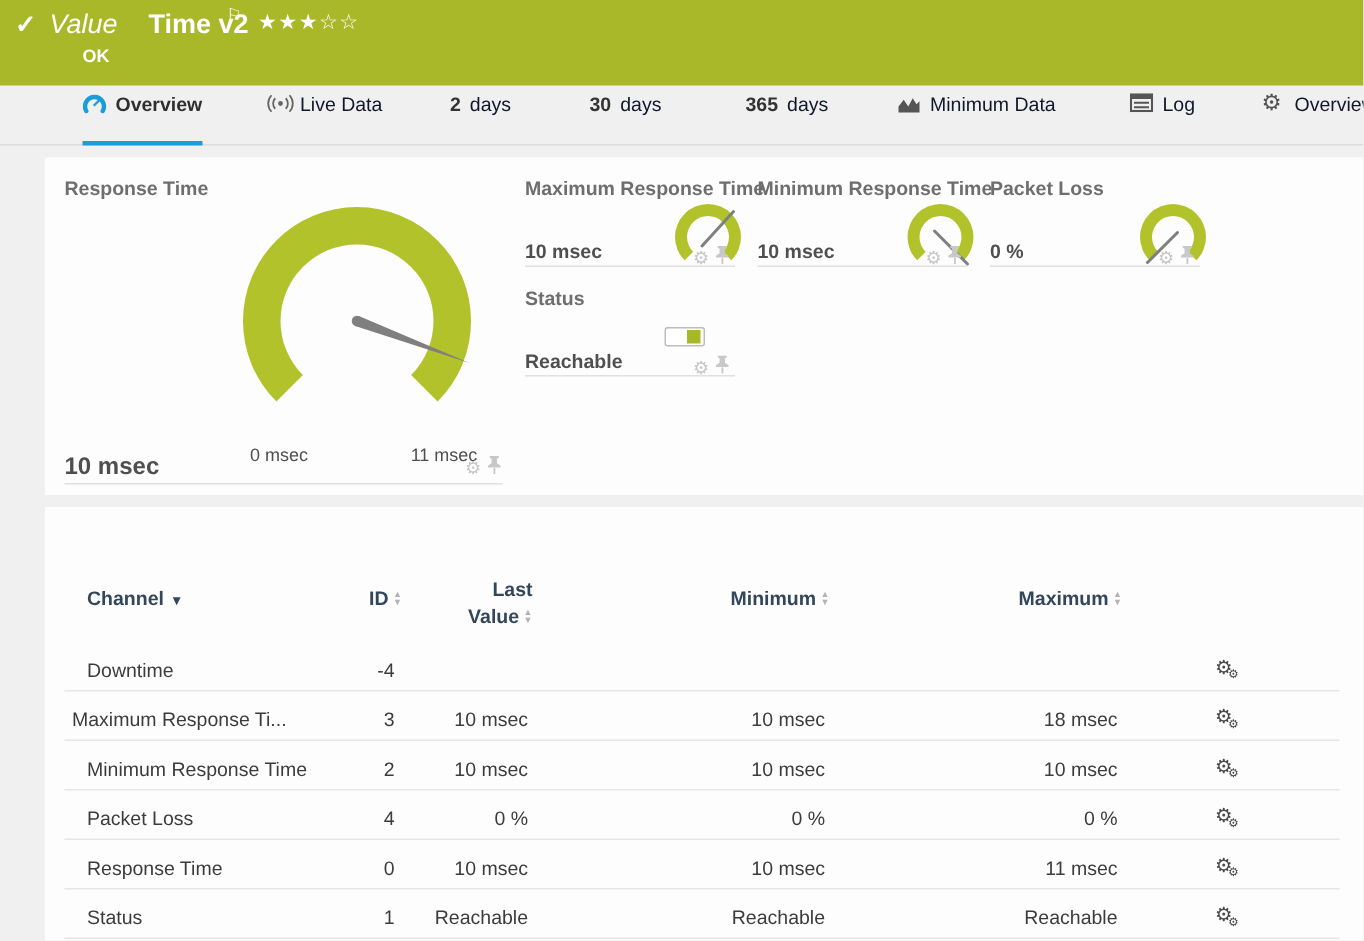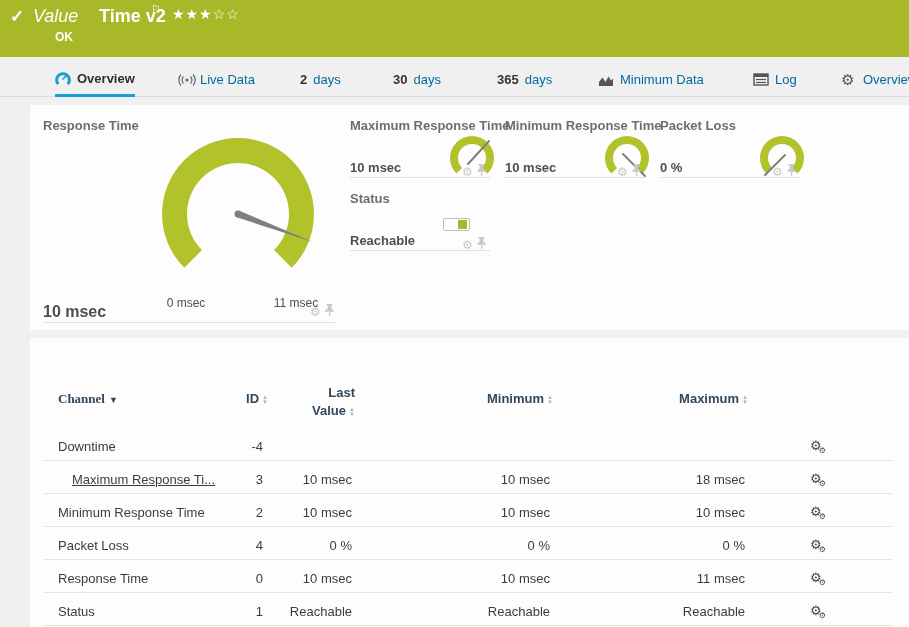--- a/index.html
+++ b/index.html
@@ -11,24 +11,24 @@
   .topbar { left:0; top:0; width:909px; height:57px; background:#a9b829; color:#fff; }
   .topbar .check { left:10px; top:6px; font-size:17px; font-weight:bold; }
   .topbar .kind { left:33px; top:6px; font-size:18px; font-style:italic; }
   .topbar .title { left:99px; top:6px; font-size:18px; font-weight:bold; }
   .topbar .flag { left:151px; top:3px; font-size:11px; }
   .topbar .stars { left:172px; top:6px; font-size:14px; letter-spacing:1px; }
   .topbar .ok { left:55px; top:30px; font-size:12px; font-weight:bold; }
 
   
   .tabs-line { left:0; top:96px; width:909px; height:1px; background:#dcdcdc; }
-  .tab { top:62px; height:35px; display:flex; align-items:center; gap:6px;
+  .tab { top:62px; height:35px; display:flex; align-items:flex-start; gap:6px;
          font-size:13px; color:#444; cursor:pointer; }
   .tab .num { font-weight:bold; color:#333; }
-  .tab .lbl { color:#0369a1; }
+  .tab .lbl { color:#0f172a; }
   .tab.active { border-bottom:3px solid #1b9dd9; }
   .tab.active .lbl { color:#2f2f2f; font-weight:bold; }
   .tab-icon { width:16px; height:14px; display:inline-block; color:#666; font-size:14px; line-height:14px; }
   .t0{left:55px;} .t1{left:178px;} .t2{left:300px;} .t3{left:393px;}
   .t4{left:497px;} .t5{left:598px;} .t6{left:753px;} .t7{left:841px;}
 
   
   .panel1 { left:30px; top:105px; width:879px; height:225px; background:#fdfdfd; }
   .panel2 { left:30px; top:338px; width:879px; height:289px; background:#fdfdfd; }
 
@@ -202,21 +202,21 @@
   <span>⚙</span>
   <span><svg width="9" height="12" viewBox="0 0 9 12">
         <path d="M1.5 0 h6 v1.2 l-1.2 .6 v3 l2.4 1.7 v1.2 h-8.4 v-1.2 l2.4 -1.7 v-3 l-1.2 -.6 z" fill="#c8c8c8"></path>
         <rect x="4" y="8" width="1.2" height="4" fill="#c8c8c8"></rect>
       </svg></span>
 </div>
 <div class="abs g-line" style="left:350px; top:250px; width:140px;"></div>
 
 <div class="abs panel2"></div>
 
-<div class="abs th" style="left:58px; top:391px;font-family:Liberation Serif, serif;">
+<div class="abs th" style="left:58px; top:391px;">
   <span>Channel</span><span class="sort-desc">▼</span>
 </div>
 <div class="abs th r" style="left:208px; top:391px; width:60px;">
   <span>ID</span><span class="sorts">▲<br>▼</span>
 </div>
 <div class="abs th r" style="left:277px; top:384px; width:78px; line-height:18px;">
   <span>Last</span><br>
   <span>Value</span><span class="sorts">▲<br>▼</span>
 </div>
 <div class="abs th r" style="left:433px; top:391px; width:120px;">
@@ -230,21 +230,21 @@
   <div class="abs cell" style="left:58px; top:439px;">Downtime</div>
   <div class="abs cell r" style="left:208px; top:439px; width:55px;">-4</div>
   <div class="abs cell r" style="left:252px; top:439px; width:100px;"></div>
   <div class="abs cell r" style="left:430px; top:439px; width:120px;"></div>
   <div class="abs cell r" style="left:625px; top:439px; width:120px;"></div>
   <div class="abs gears" style="left:810px; top:436px;"><span class="big">⚙</span><span class="small">⚙</span></div>
 </div>
 <div class="abs sep" style="top:460px;"></div>
 
 <div>
-  <div class="abs cell" style="left:72px; top:472px;text-decoration:underline;">Maximum Response Ti...</div>
+  <div class="abs cell" style="left:48px; top:472px;">Maximum Response Ti...</div>
   <div class="abs cell r" style="left:208px; top:472px; width:55px;">3</div>
   <div class="abs cell r" style="left:252px; top:472px; width:100px;">10 msec</div>
   <div class="abs cell r" style="left:430px; top:472px; width:120px;">10 msec</div>
   <div class="abs cell r" style="left:625px; top:472px; width:120px;">18 msec</div>
   <div class="abs gears" style="left:810px; top:469px;"><span class="big">⚙</span><span class="small">⚙</span></div>
 </div>
 <div class="abs sep" style="top:493px;"></div>
 
 <div>
   <div class="abs cell" style="left:58px; top:505px;">Minimum Response Time</div>

